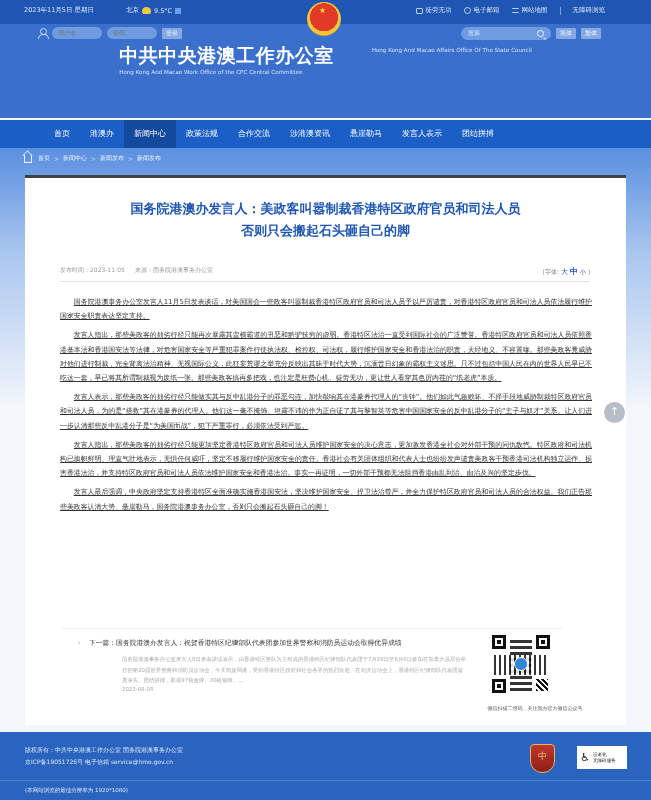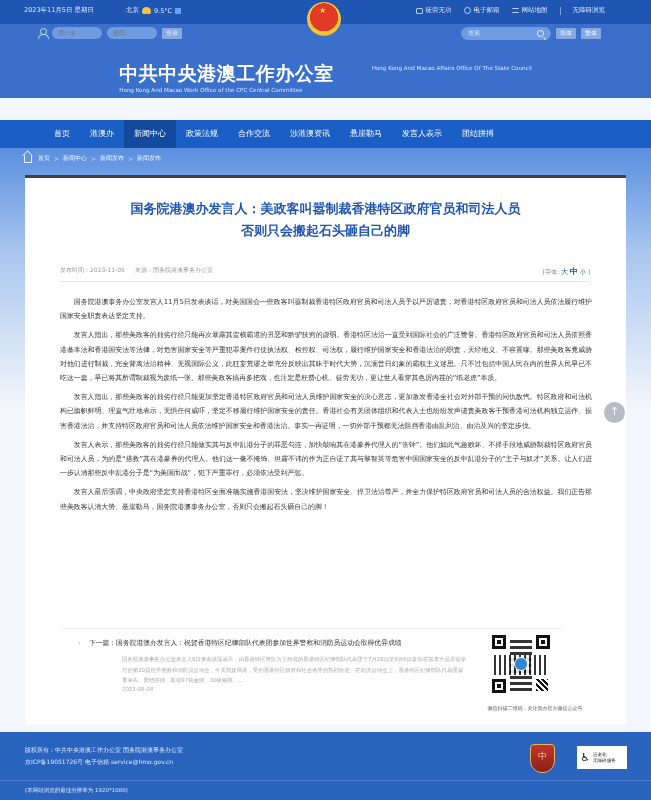--- a/index.html
+++ b/index.html
@@ -1,20 +1,20 @@
 <!DOCTYPE html>
 <html><head>
 <meta charset="utf-8">
 <style>
   * { box-sizing: border-box; margin: 0; padding: 0; }
   html, body { width: 651px; height: 800px; overflow: hidden; }
   body { font-family: "DejaVu Sans", "Liberation Sans", sans-serif; background: #f3f6fb; position: relative; color: #333; }
 
   
-  .header { position: absolute; left: 0; top: 0; width: 651px; height: 98px; background: #3a6fcc; overflow: hidden; }
+  .header { position: absolute; left: 0; top: 0; width: 651px; height: 118px; background: #3a6fcc; overflow: hidden; }
   .header-topband { position: absolute; left: 0; top: 0; width: 651px; height: 24px; background: #1f56b3; }
   .header-wave { position: absolute; left: 0; top: 0; width: 651px; height: 50px; }
   .topbar-left { position: absolute; left: 24px; top: 6px; font-size: 6.5px; color: #dfe8f8; display: flex; gap: 32px; align-items: center; }
   .weather { display: flex; align-items: center; gap: 3px; }
   .weather-icon { width: 9px; height: 7px; background: #f5c542; border-radius: 5px 5px 3px 3px; display: inline-block; }
   .weather-badge { width: 6px; height: 6px; background: #6aa0f0; display: inline-block; }
   .topbar-right { position: absolute; right: 46px; top: 6px; font-size: 6.5px; color: #dfe8f8; display: flex; gap: 12px; align-items: center; }
   .topbar-link { display: flex; align-items: center; gap: 3px; cursor: pointer; }
   .tiny-icon { width: 7px; height: 6px; border: 1px solid #b9cdf0; display: inline-block; border-radius: 1px; }
   .tiny-icon.circle { border-radius: 50%; height: 7px; }
@@ -29,21 +29,21 @@
   .login-btn { height: 11px; padding: 1px 4px; background: #86a9e4; color: #eef4ff; font-size: 6px; border-radius: 1px; }
   .search-row { position: absolute; right: 50px; top: 27px; display: flex; gap: 5px; align-items: center; }
   .search-box { width: 90px; height: 13px; border-radius: 7px; background: #6f9be0; color: #dbe7fb; font-size: 6px; padding: 2px 7px; display: flex; justify-content: space-between; align-items: center; }
   .search-icon { width: 7px; height: 7px; border: 1.3px solid #eaf1ff; border-radius: 50%; position: relative; }
   .search-icon::after { content:""; position:absolute; right:-3px; bottom:-3px; width:3px; height:1.3px; background:#eaf1ff; transform: rotate(45deg); }
   .lang-btn { height: 11px; padding: 1px 4px; background: #86a9e4; color: #eef4ff; font-size: 6px; border-radius: 1px; cursor: pointer; }
 
   .emblem { position: absolute; left: 307px; top: 2px; width: 34px; height: 34px; border-radius: 50%; background: radial-gradient(circle at 50% 45%, #e13a26 0 55%, #f2c437 56% 70%, #e2a91d 71%); }
   .emblem::after { content:"★"; position:absolute; left:12px; top:4px; font-size:8px; color:#f8d84a; }
 
-  .titles { position: absolute; left: 0; top: 62px; width: 651px; display: flex; justify-content: center; gap: 38px; }
+  .titles { position: absolute; left: 0; top: 44px; width: 651px; display: flex; justify-content: center; gap: 38px; }
   .title-block { color: #fff; text-align: left; }
   .title-cn { font-size: 19px; font-weight: bold; letter-spacing: 0.5px; line-height: 22px; }
   .title-en { font-size: 5.6px; color: #d9e5fa; margin-top: 3px; white-space: nowrap; }
 
   
   .nav { position: absolute; left: 0; top: 120px; width: 651px; height: 28px; background: #1a5ec6; }
   .nav-inner { position: absolute; left: 44px; top: 0; display: flex; height: 28px; }
   .nav-item { color: #fff; font-size: 8px; padding: 0 10px; line-height: 28px; cursor: pointer; white-space: nowrap; }
   .nav-item.active { background: #144a9e; }
 
@@ -58,21 +58,21 @@
   .card { position: absolute; left: 25px; top: 175px; width: 601px; height: 550px; background: #fff; border-top: 3px solid #404040; }
   .article-title { position: absolute; left: 0; top: 20px; width: 601px; text-align: center; color: #1e56b0; font-size: 13px; font-weight: bold; line-height: 22px; }
   .meta-row { position: absolute; left: 35px; top: 88px; width: 530px; display: flex; justify-content: space-between; font-size: 6px; color: #999; }
   .meta-left { display: flex; gap: 10px; }
   .font-size-ctl { color: #888; }
   .font-size-ctl span.big { color: #1e56b0; font-size: 7px; cursor: pointer; }
   .font-size-ctl span.mid { color: #1e56b0; font-size: 8px; font-weight: bold; cursor: pointer; }
   .font-size-ctl span.small { color: #1e56b0; font-size: 6px; cursor: pointer; }
   .meta-line { position: absolute; left: 35px; top: 103px; width: 530px; height: 1px; background: #e3e3e3; }
 
-  .article-body { position: absolute; left: 35px; top: 117px; width: 532px; font-size: 6.9px; line-height: 14.2px; color: #333; text-align: justify; }
+  .article-body { position: absolute; left: 35px; top: 117px; width: 532px; font-size: 6.9px; line-height: 14.2px; color: #333; text-align: justify; text-decoration: underline; }
   .article-body p { text-indent: 2em; margin-bottom: 5px; }
 
   .scroll-top { position: absolute; left: 604px; top: 402px; width: 21px; height: 21px; border-radius: 50%; background: #b8bcc4; color: #fff; font-size: 11px; line-height: 20px; text-align: center; cursor: pointer; }
 
   .divider { position: absolute; left: 62px; top: 628px; width: 500px; height: 1px; background: #eee; }
   .next-box { position: absolute; left: 78px; top: 638px; width: 390px; }
   .next-title { font-size: 6.8px; color: #333; white-space: nowrap; }
   .next-title .arrow { color: #aaa; margin-right: 6px; }
   .next-summary { margin-left: 44px; margin-top: 6px; font-size: 5.4px; line-height: 10.5px; color: #aaa; width: 346px; }
   .next-date { margin-left: 44px; font-size: 5.4px; color: #aaa; }
@@ -204,22 +204,22 @@
       <span class="mid">中</span>
       <span class="small">小</span>
       <span>]</span>
     </div>
   </div>
   <div class="meta-line"></div>
 
   <div class="article-body">
     <p>国务院港澳事务办公室发言人11月5日发表谈话，对美国国会一些政客叫嚣制裁香港特区政府官员和司法人员予以严厉谴责，对香港特区政府官员和司法人员依法履行维护国家安全职责表达坚定支持。</p>
     <p>发言人指出，那些美政客的拙劣行径只能再次暴露其蛮横霸道的丑恶和黔驴技穷的虚弱。香港特区法治一直受到国际社会的广泛赞誉。香港特区政府官员和司法人员依照香港基本法和香港国安法等法律，对危害国家安全等严重犯罪案件行使执法权、检控权、司法权，履行维护国家安全和香港法治的职责，天经地义、不容置喙。那些美政客竟威胁对他们进行制裁，完全背离法治精神、无视国际公义，此狂妄荒谬之举充分反映出其昧于时代大势，沉湎昔日幻象的霸权主义迷思。只不过包括中国人民在内的世界人民早已不吃这一套，早已将其所谓制裁视为废纸一张。那些美政客搞再多把戏，也注定是枉费心机、徒劳无功，更让世人看穿其色厉内荏的“纸老虎”本质。</p>
+    <p>发言人表示，那些美政客的拙劣行径只能做实其与反中乱港分子的罪恶勾连，加快敲响其在港豢养代理人的“丧钟”。他们如此气急败坏、不择手段地威胁制裁特区政府官员和司法人员，为的是“搭救”其在港豢养的代理人。他们这一毫不掩饰、坦露不讳的作为正自证了其与黎智英等危害中国国家安全的反中乱港分子的“主子与奴才”关系。让人们进一步认清那些反中乱港分子是“为美国而战”，犯下严重罪行，必须依法受到严惩。</p>
     <p>发言人指出，那些美政客的拙劣行径只能更加坚定香港特区政府官员和司法人员维护国家安全的决心意志，更加激发香港全社会对外部干预的同仇敌忾。特区政府和司法机构已旗帜鲜明、理直气壮地表示，无惧任何威吓，坚定不移履行维护国家安全的责任。香港社会有关团体组织和代表人士也纷纷发声谴责美政客干预香港司法机构独立运作、损害香港法治，并支持特区政府官员和司法人员依法维护国家安全和香港法治。事实一再证明，一切外部干预都无法阻挡香港由乱到治、由治及兴的坚定步伐。</p>
-    <p>发言人表示，那些美政客的拙劣行径只能做实其与反中乱港分子的罪恶勾连，加快敲响其在港豢养代理人的“丧钟”。他们如此气急败坏、不择手段地威胁制裁特区政府官员和司法人员，为的是“搭救”其在港豢养的代理人。他们这一毫不掩饰、坦露不讳的作为正自证了其与黎智英等危害中国国家安全的反中乱港分子的“主子与奴才”关系。让人们进一步认清那些反中乱港分子是“为美国而战”，犯下严重罪行，必须依法受到严惩。</p>
     <p>发言人最后强调，中央政府坚定支持香港特区全面准确实施香港国安法，坚决维护国家安全、捍卫法治尊严，并全力保护特区政府官员和司法人员的合法权益。我们正告那些美政客认清大势、悬崖勒马，国务院港澳事务办公室，否则只会搬起石头砸自己的脚！</p>
   </div>
 </div>
 
 <div class="scroll-top">
   <span>↑</span>
 </div>
 
 <div class="divider"></div>
 

